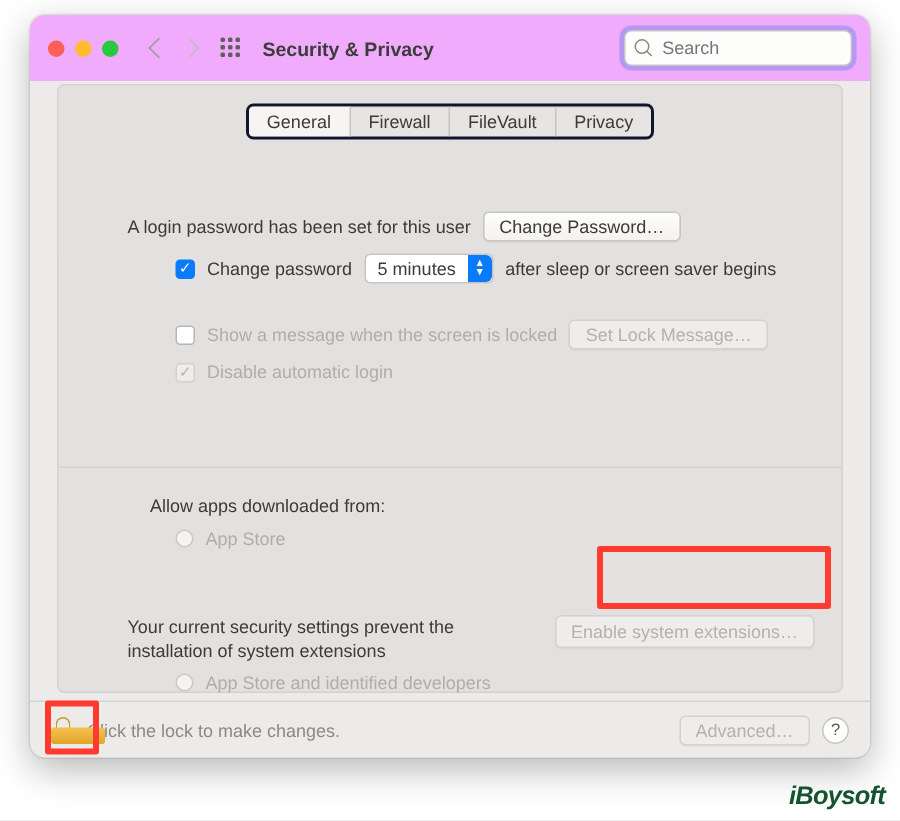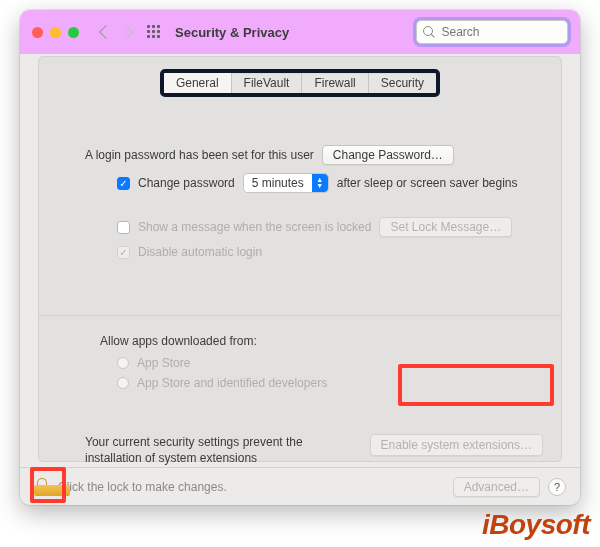--- a/index.html
+++ b/index.html
@@ -63,21 +63,21 @@
   .well {
     background:#e3e1df;border:1px solid #d4d2cf;border-radius:5px;
     padding:12px 18px 16px 18px;
     position: relative;
     height: 406px;
   }
   .tabs {
     display:flex;justify-content:center;margin-bottom:14px;
   }
   .seg {
-    display:flex;border:4px solid #0f172a;border-radius:5px;overflow:hidden;background:#e7e5e3;
+    display:flex;border:2px solid #0f172a;border-radius:5px;overflow:hidden;background:#e7e5e3;
     box-shadow: inset 0 1px 1px rgba(0,0,0,0.04);
   }
   .seg button{
     border:0;background:transparent;padding:3px 12px;font-size:12px;color:#3b3b3a;border-right:1px solid #c7c5c2;
   }
   .seg button:last-child{border-right:0;}
   .seg button.active{background:#f6f5f3;font-weight:500;}
 
   .row{display:flex;align-items:center;gap:8px;font-size:12px;color:#3b3b3a;margin-top:48px;}
   .btn{
@@ -111,21 +111,21 @@
   .lock .body{position:absolute;bottom:0;left:0;width:16px;height:11px;background:linear-gradient(#f4c252,#e0a528);border-radius:2px;}
   .lock .shackle{position:absolute;top:0;left:3px;width:10px;height:9px;border:1.6px solid #c59a2b;border-bottom:0;border-radius:6px 6px 0 0;}
   .help{width:18px;height:18px;border:1px solid #c7c5c2;border-radius:50%;display:flex;align-items:center;justify-content:center;background:#fdfdfc;font-size:11px;color:#555;}
   .footer .push{margin-left:auto;display:flex;gap:8px;align-items:center;justify-content:space-between;}
 
   .hl{position:absolute;border:4px solid #ff3b30;border-radius:2px;pointer-events:none;}
   .hl1{left:378px;top:354px;width:156px;height:42px;}
   .hl2{left:10px;top:457px;width:36px;height:36px;}
 
   .watermark{
-    position:absolute;right:10px;bottom:6px;font-size:28px;font-weight:800;font-style:italic;color:#c2410c;letter-spacing:-0.5px;
+    position:absolute;right:10px;bottom:6px;font-size:17px;font-weight:800;font-style:italic;color:#14532d;letter-spacing:-0.5px;
   }
 </style>
 </head>
 <body>
 
 <div class="window">
 
   <div class="titlebar">
     <div class="traffic">
       <div class="dot red"></div>
@@ -154,23 +154,23 @@
       <input type="text" placeholder="Search" style="">
     </div>
   </div>
 
   <div class="body">
     <div class="well">
 
       <div class="tabs">
         <div class="seg">
           <button class="active">General</button>
+          <button>Firewall</button>
           <button>FileVault</button>
-          <button>Firewall</button>
-          <button>Security</button>
+          <button>Privacy</button>
         </div>
       </div>
 
       <div class="row" style="margin-left:28px;">
         <span>A login password has been set for this user</span>
         <button class="btn">Change Password…</button>
       </div>
 
       <div class="row" style="margin-left:60px;margin-top:8px;">
         <span class="chk checked">✓</span>
@@ -196,28 +196,28 @@
       <div class="section-gap"></div>
       <div class="hr"></div>
 
       <div class="row" style="margin-left:43px;margin-top:4px;">
         <span>Allow apps downloaded from:</span>
       </div>
       <div class="row muted" style="margin-left:60px;margin-top:8px;">
         <span class="radio"></span>
         <span>App Store</span>
       </div>
+      <div class="row" style="margin-left:28px;margin-top:44px;align-items:flex-start;justify-content:space-between;">
+        <div class="sec-text">Your current security settings prevent the installation of system extensions</div>
+        <button class="btn disabled" style="padding:3px 10px;">Enable system extensions…</button>
+      </div>
+
       <div class="row muted" style="margin-left:60px;margin-top:6px;">
         <span class="radio"></span>
         <span>App Store and identified developers</span>
-      </div>
-
-      <div class="row" style="margin-left:28px;margin-top:44px;align-items:flex-start;justify-content:space-between;">
-        <div class="sec-text">Your current security settings prevent the installation of system extensions</div>
-        <button class="btn disabled" style="padding:3px 10px;">Enable system extensions…</button>
       </div>
 
     </div>
   </div>
 
   <div class="footer">
     <div class="lock">
       <div class="shackle"></div>
         <div class="body"></div>
     </div>

